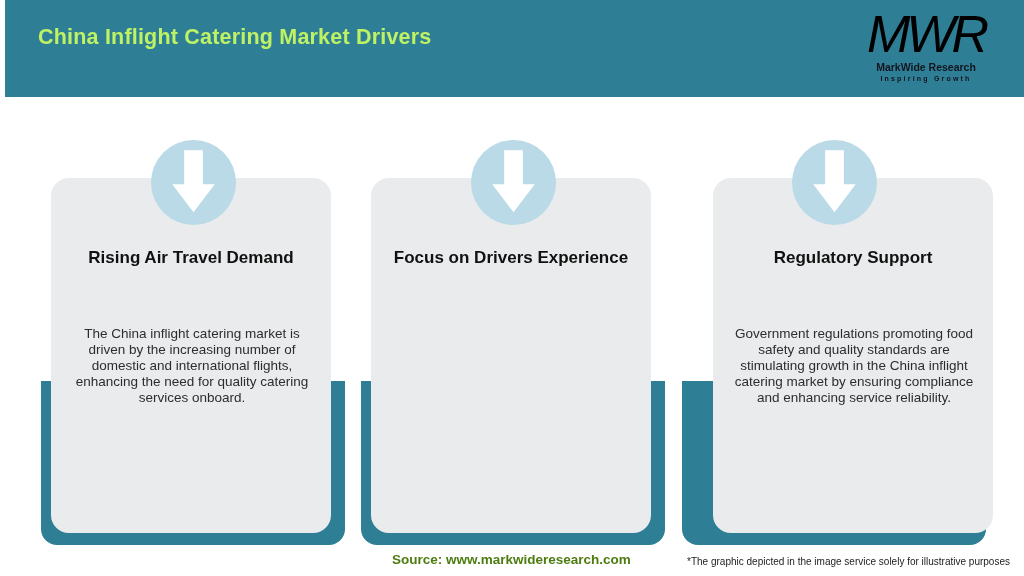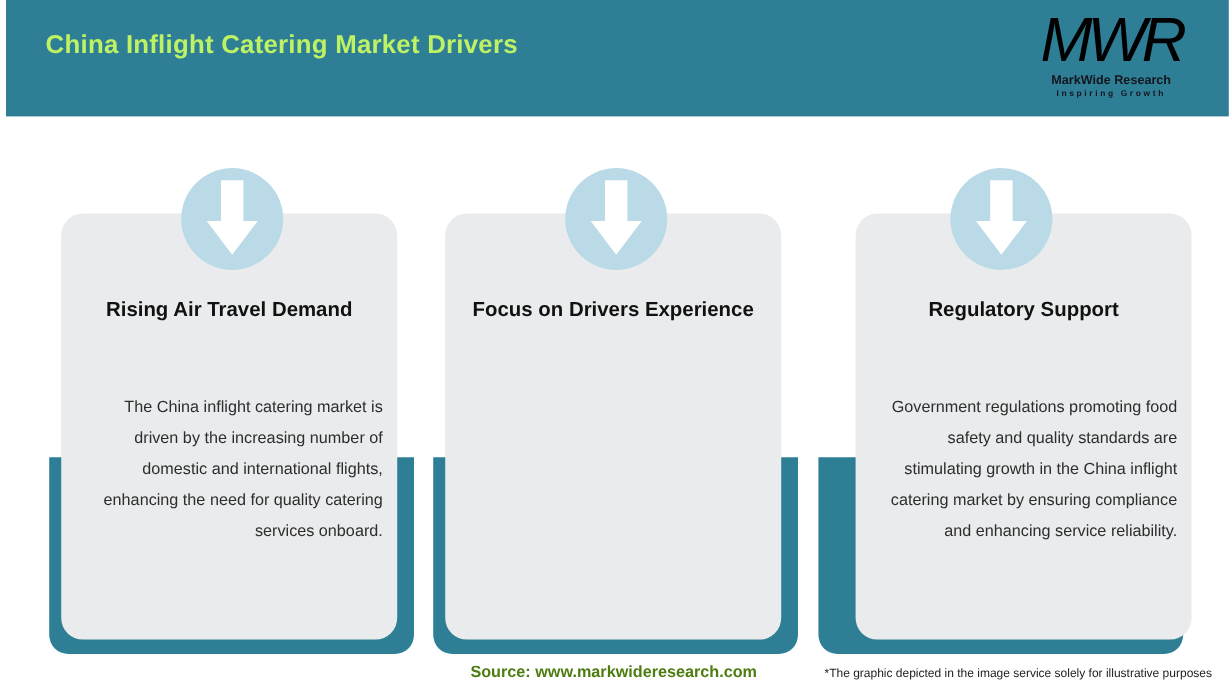--- a/index.html
+++ b/index.html
@@ -84,23 +84,23 @@
     top: 70px; left: 0; right: 0;
     text-align: center;
     font-size: 17px;
     font-weight: 700;
     color: #111111;
   }
   .card-desc {
     position: absolute;
     top: 148px; left: 14px; right: 12px;
     font-size: 13.5px;
-    line-height: 26px;
+    line-height: 16px;
     color: #2d2d2d;
-    text-align: right;
+    text-align: center;
   }
 
   
   .icon-circle {
     position: absolute;
     top: 140px; width: 85px; height: 85px;
     border-radius: 50%;
     background: #b9dae6;
     display: flex; align-items: center; justify-content: center;
   }

